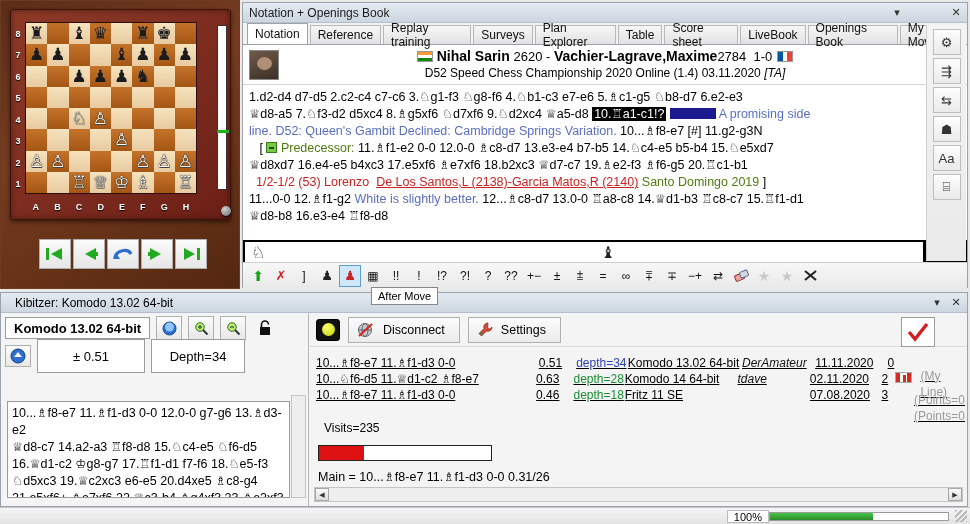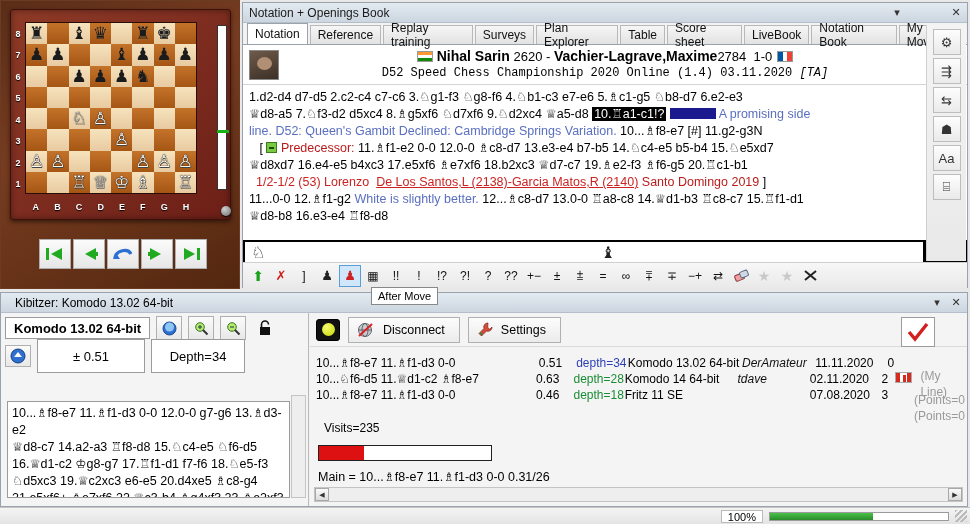--- a/index.html
+++ b/index.html
@@ -84,36 +84,36 @@
   .game-header { height: 40px; display:flex; align-items:center; background:#fff;
     border-bottom: 1px solid #d4d4d4; }
   .photo { width: 30px; height: 30px; margin: 0 6px; border:1px solid #888;
     background: linear-gradient(160deg,#6f5a4a,#3c2f26); flex:0 0 auto; position: relative; overflow:hidden;}
   .photo:after { content:""; position:absolute; left:7px; top:6px; width:15px; height:13px;
     border-radius:50%; background:#b08f74; }
   .photo.r:after { background:#c6a98d; }
   .hdr-txt { flex:1; text-align:center; line-height: 1.25; }
   .hdr-l1 { font-size: 13px; }
   .hdr-l1 .nm { font-weight: bold; font-size: 14px; }
-  .hdr-l2 { font-size: 12px; font-family: Liberation Mono, monospace; }
+  .hdr-l2 { font-size: 12px; }
   .flag-in { display:inline-block; width:16px; height:11px; vertical-align:-1px;
     background: linear-gradient(180deg,#ff9933 33%,#ffffff 33% 66%,#138808 66%);
     border:1px solid #999; margin-right:4px; }
   .flag-fr { display:inline-block; width:16px; height:11px; vertical-align:-1px;
     background: linear-gradient(90deg,#0055a4 33%,#ffffff 33% 66%,#ef4135 66%);
     border:1px solid #999; margin-left:5px; }
 
   .notation-body {
     position: relative; height: 155px; background:#fff; overflow: hidden;
     padding: 4px 22px 4px 6px; font-size: 12.5px; line-height: 17px; color:#000;
   }
   .notation-body .ln { white-space: normal; }
   .nv { color:#000; }
   .nv-blue { color:#5a6fc0; }
-  .nv-green { color:#b91c1c;text-align:right; }
+  .nv-green { color:#4d7c0f;text-align:right; }
   .nv-red { color:#cc2222; }
   .nv-link { color:#cc2222; text-decoration: underline; }
   .sel { background:#000; color:#fff; padding: 0 2px; }
   .blue-block { display:inline-block; width:46px; height:11px; background:#1b1b8f; vertical-align:-1px; }
   .pred-ico { display:inline-block; width:11px; height:11px; background:#7ac943; border:1px solid #3b7a18;
     vertical-align:-1px; position:relative; }
   .pred-ico:after { content:""; position:absolute; left:2px; top:4px; width:5px; height:2px; background:#1f4a0a; }
 
   .scroll-v { position:absolute; right:1px; top:0; width: 17px; bottom:0; background:#f0f0f0; border-left:1px solid #d8d8d8;}
   .sc-arrow { width:15px; height:15px; margin:1px auto; background: linear-gradient(180deg,#fafafa,#dcdcdc);
@@ -167,21 +167,21 @@
     border-bottom:1px solid #dadada; }
   .led { width: 24px; height: 22px; background:#111; border:1px solid #000; border-radius:3px;
     display:flex; align-items:center; justify-content:center; }
   .led i { width: 13px; height: 13px; border-radius:50%;
     background: radial-gradient(circle at 35% 30%, #f6ff70, #c5d400); display:block; }
   .lb-btn { height: 26px; padding: 0 14px 0 8px; background: linear-gradient(180deg,#fcfcfc,#ebebeb);
     border:1px solid #b0b0b0; display:flex; align-items:center; gap: 8px; font-size: 12.5px; }
   .check-box { position:absolute; right: 32px; top: 4px; width: 34px; height: 30px; background:#fff;
     border:1px solid #9b9b9b; display:flex; align-items:center; justify-content:center; }
   .lb-list { position:absolute; left: 6px; right: 2px; top: 42px; height: 64px; font-size: 12px; }
-  .lb-row { display:flex; align-items:center; height: 16px; line-height:16px; }
+  .lb-row { display:flex; align-items:center; height: 16px; line-height:16px;text-decoration:underline; }
   .c-move { width: 232px; color:#000; }
   .c-score { width: 44px; text-align:right; color:#000; }
   .c-depth { width: 72px; padding-left: 14px; }
   .c-depth.b { color:#2c3fb5; } .c-depth.g { color:#1a8d34; }
   .c-eng { width: 128px; color:#000; }
   .c-user { width: 82px; font-style: italic; color:#111; }
   .c-date { width: 74px; color:#000; }
   .c-num { width: 22px; text-align:center; color:#000; }
   .c-flagc { width: 22px; }
   .flag-ca { display:inline-block; width:17px; height:11px; background:#fff; border:1px solid #aaa; position:relative;}
@@ -195,21 +195,21 @@
   .lb-main { position:absolute; left: 8px; top: 156px; font-size: 12.5px; }
   .lb-hscroll { position:absolute; left: 4px; right: 4px; bottom: 4px; height: 15px; background:#eee; border:1px solid #c4c4c4;
     display:flex; align-items:center; justify-content:space-between; }
   .hs-arrow { width: 14px; height:13px; display:flex; align-items:center; justify-content:center; font-size:7px; color:#333;
     background: linear-gradient(180deg,#fafafa,#dcdcdc); border:1px solid #a8a8a8; }
 
   
   .statusbar { position:absolute; left:0; bottom:0; width: 970px; height: 17px;
     background: linear-gradient(180deg,#f4f4f4,#e4e4e4); border-top:1px solid #c6c6c6;
     display:flex; align-items:center; justify-content:flex-end; }
-  .zoom-lbl { font-size: 11px; margin-right: 6px; background:#fff; border:1px solid #bbb; padding: 0 6px; height: 13px; line-height: 12px;}
+  .zoom-lbl { font-size: 11px; background:#fff; border:1px solid #bbb; padding: 0 6px; height: 13px; line-height: 12px;}
   .zoom-track { width: 180px; height: 9px; background:#fff; border:1px solid #9b9b9b; margin-right: 6px; position:relative;}
   .zoom-track i { display:block; height:100%; width: 58%; background: linear-gradient(180deg,#49c349,#2a8b2a); }
   .grip { width: 12px; height: 12px; margin-right: 3px; background:
     repeating-linear-gradient(135deg, #bbb 0 2px, transparent 2px 4px); }
   .kib-title { height: 20px; background: linear-gradient(180deg,#e3eaf1,#ccd6e0);
     border-bottom:1px solid #b5bfc9; display:flex; align-items:center; padding-left:14px; }
 </style>
 </head>
 <body>
 
@@ -412,21 +412,21 @@
 
     <div class="tabs">
       <div class="tab active">Notation</div>
       <div class="tab">Reference</div>
       <div class="tab">Replay training</div>
       <div class="tab">Surveys</div>
       <div class="tab">Plan Explorer</div>
       <div class="tab">Table</div>
       <div class="tab">Score sheet</div>
       <div class="tab">LiveBook</div>
-      <div class="tab">Notation Book</div>
+      <div class="tab">Openings Book</div>
       <div class="tab">My Moves</div>
     </div>
 
     <div class="game-header">
       <div class="photo"></div>
       <div class="hdr-txt">
         <div class="hdr-l1">
           <span class="flag-in"></span><span class="nm">Nihal Sarin</span>&nbsp;<span>2620</span>
           <span>-</span>
           <span class="nm">Vachier-Lagrave,Maxime</span><span>2784</span>&nbsp;

